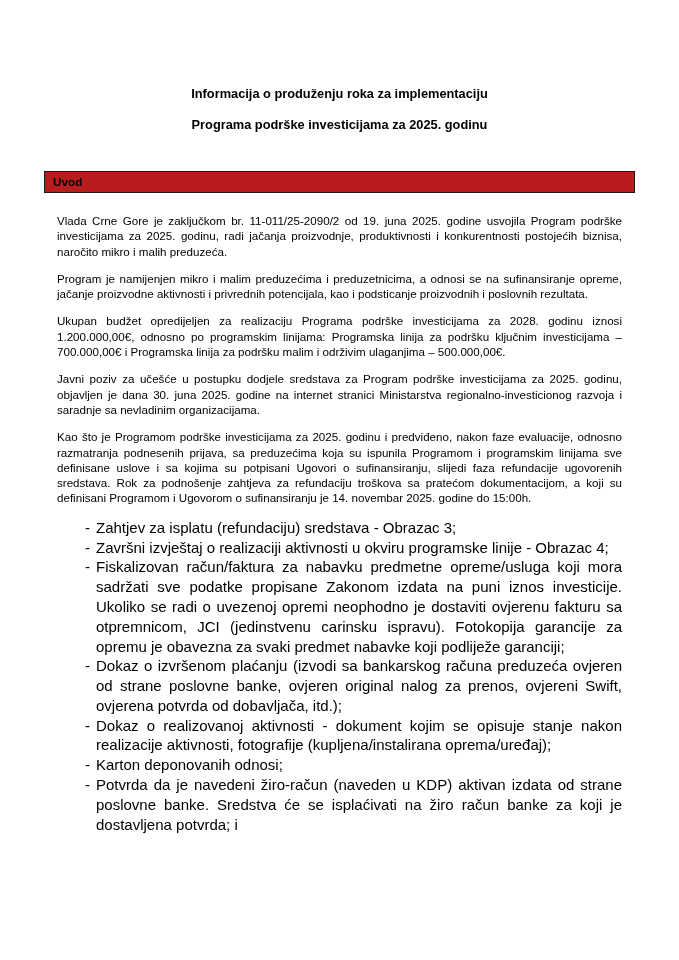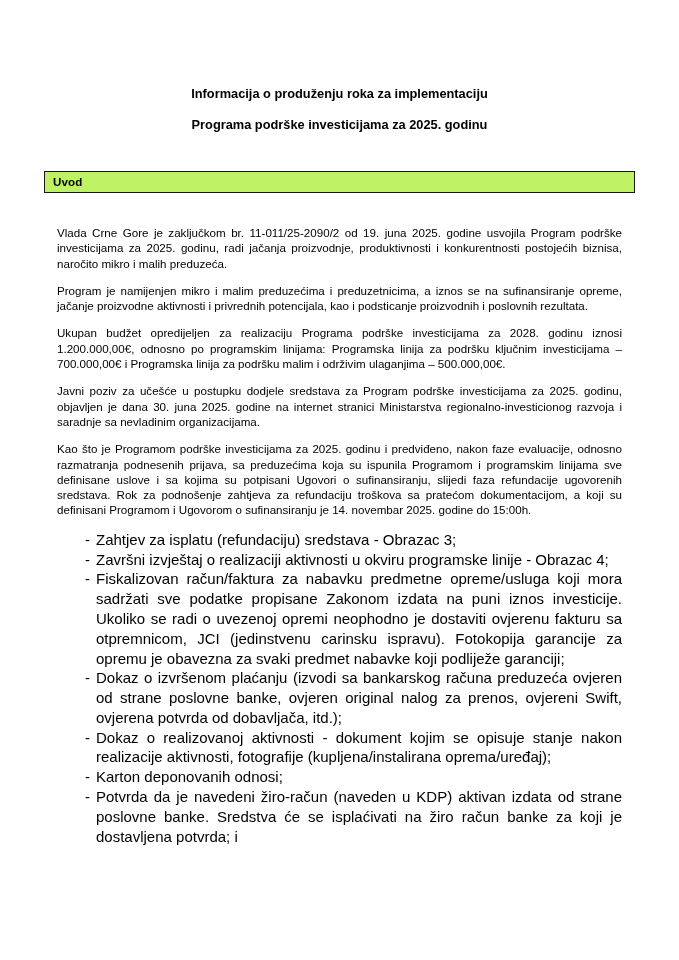--- a/index.html
+++ b/index.html
@@ -31,34 +31,34 @@
   }
   .title-line-1 {
     padding-top: 86px;
   }
   .title-line-2 {
     padding-top: 15px;
   }
   .section-header-box {
     margin-top: 38px;
     border: 1.4px solid #1a1a1a;
-    background: #bef264;
+    background: #b91c1c;
     height: 22px;
     display: flex;
     align-items: center;
     padding-left: 8px;
     box-sizing: border-box;
   }
   .section-header-label {
     font-weight: bold;
     font-size: 11.6px;
     letter-spacing: 0.1px;
   }
   .body-block {
-    margin-top: 32px;
+    margin-top: 20px;
     padding: 0 13px 0 13px;
   }
   p.para {
     text-align: justify;
     font-size: 11.6px;
     line-height: 1.32;
     margin: 0 0 12px 0;
     hyphens: none;
   }
   p.para.tight {
@@ -95,21 +95,21 @@
   </div>
 
   <div class="section-header-box">
     <span class="section-header-label">Uvod</span>
   </div>
 
   <div class="body-block">
 
     <p class="para">Vlada Crne Gore je zaključkom br. 11-011/25-2090/2 od 19. juna 2025. godine usvojila Program podrške investicijama za 2025. godinu, radi jačanja proizvodnje, produktivnosti i konkurentnosti postojećih biznisa, naročito mikro i malih preduzeća.</p>
 
-    <p class="para">Program je namijenjen mikro i malim preduzećima i preduzetnicima, a iznos se na sufinansiranje opreme, jačanje proizvodne aktivnosti i privrednih potencijala, kao i podsticanje proizvodnih i poslovnih rezultata.</p>
+    <p class="para">Program je namijenjen mikro i malim preduzećima i preduzetnicima, a odnosi se na sufinansiranje opreme, jačanje proizvodne aktivnosti i privrednih potencijala, kao i podsticanje proizvodnih i poslovnih rezultata.</p>
 
     <p class="para">Ukupan budžet opredijeljen za realizaciju Programa podrške investicijama za 2028. godinu iznosi 1.200.000,00€, odnosno po programskim linijama: Programska linija za podršku ključnim investicijama – 700.000,00€ i Programska linija za podršku malim i održivim ulaganjima – 500.000,00€.</p>
 
     <p class="para">Javni poziv za učešće u postupku dodjele sredstava za Program podrške investicijama za 2025. godinu, objavljen je dana 30. juna 2025. godine na internet stranici Ministarstva regionalno-investicionog razvoja i saradnje sa nevladinim organizacijama.</p>
 
     <p class="para">Kao što je Programom podrške investicijama za 2025. godinu i predviđeno, nakon faze evaluacije, odnosno razmatranja podnesenih prijava, sa preduzećima koja su ispunila Programom i programskim linijama sve definisane uslove i sa kojima su potpisani Ugovori o sufinansiranju, slijedi faza refundacije ugovorenih sredstava. Rok za podnošenje zahtjeva za refundaciju troškova sa pratećom dokumentacijom, a koji su definisani Programom i Ugovorom o sufinansiranju je 14. novembar 2025. godine do 15:00h.</p>
 
 
     <ul class="doc-list">
       <li>Zahtjev za isplatu (refundaciju) sredstava - Obrazac 3;</li>

